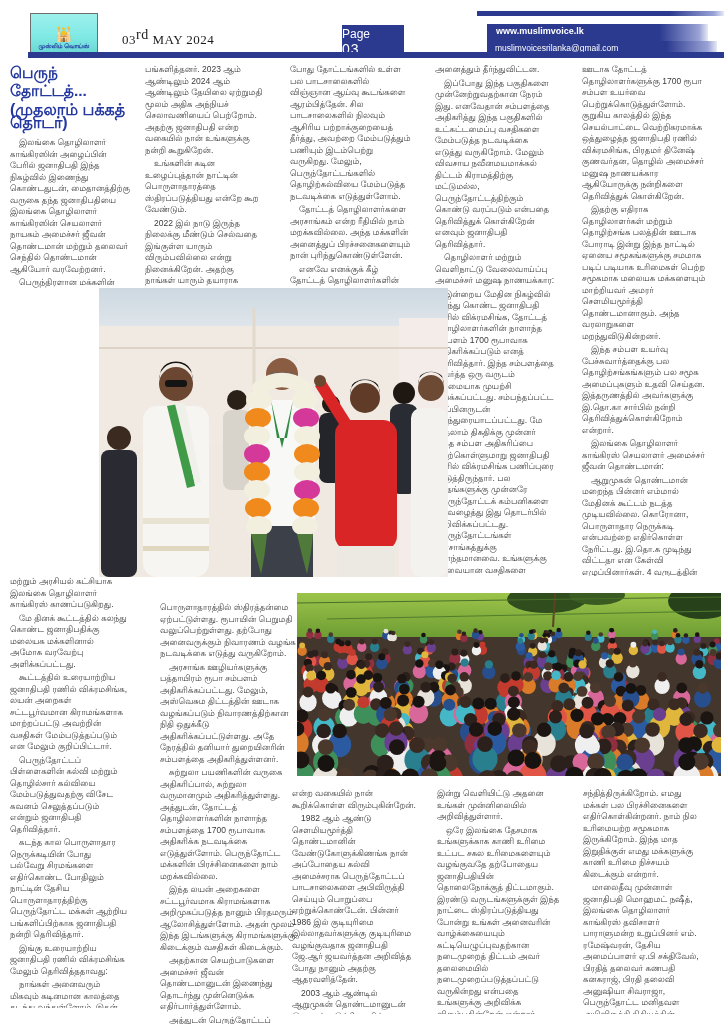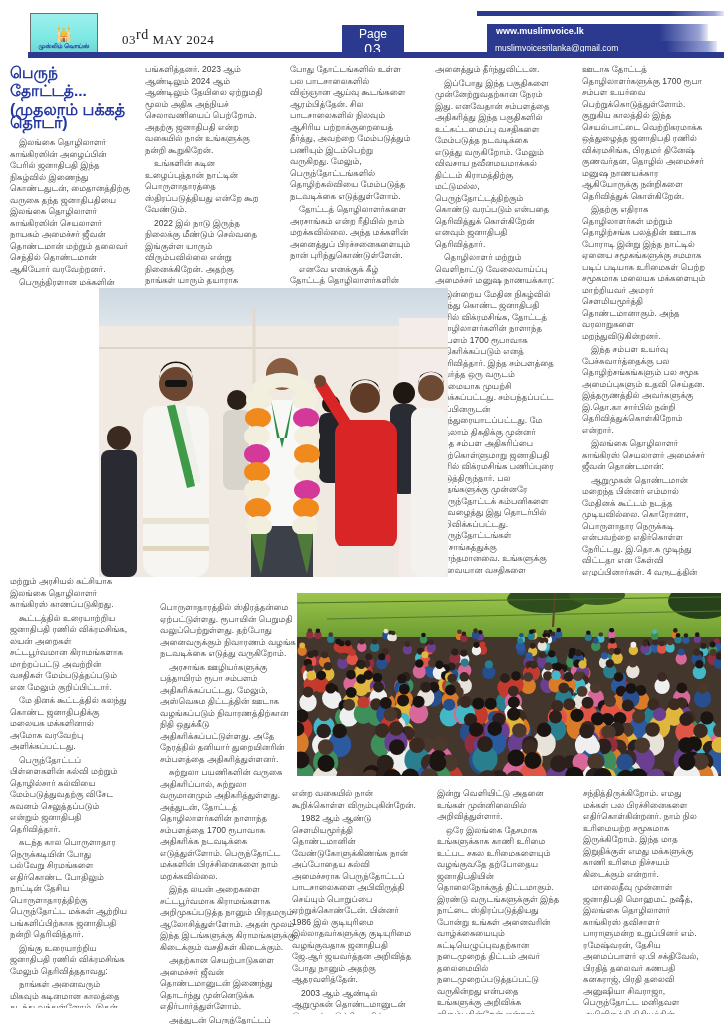--- a/index.html
+++ b/index.html
@@ -15,21 +15,21 @@
   .logo{position:absolute;left:30px;top:13px;width:68px;height:40px;
     background:linear-gradient(180deg,#9df0ec 0%,var(--cyan) 60%,#6cd8d4 100%);
     border:1px solid #6e6e6e;box-sizing:border-box;display:flex;flex-direction:column;
     align-items:center;justify-content:flex-end;overflow:hidden;}
   .logo .art{font-size:14px;line-height:16px;}
   .logo .cap{font-size:6px;font-weight:bold;color:#1b2f9e;line-height:8px;padding-bottom:2px;white-space:nowrap;}
   .date{position:absolute;left:122px;top:27px;font-family:"Liberation Serif","DejaVu Serif",serif;
     font-size:13px;color:#1c1c1c;letter-spacing:.5px;}
   .date sup{font-size:14px;}
   .pagebox{position:absolute;left:342px;top:25px;width:62px;height:33px;background:var(--navy);
-    color:#fff;text-align:center;line-height:1;}
+    color:#fff;text-align:left;line-height:1;}
   .pagebox .pl{font-size:12px;padding-top:3px;}
   .pagebox .pn{font-size:14px;padding-top:2px;letter-spacing:1px;}
   .rule{position:absolute;left:28px;top:52px;width:696px;height:6px;background:var(--navy);}
   .bar{position:absolute;background:linear-gradient(90deg,var(--navy) 0%,var(--navy) 78%,#9aa3d6 96%,#e8eaf6 100%);
     color:#fff;font-size:9px;font-weight:bold;line-height:15px;padding-left:9px;box-sizing:border-box;}
   .bar.thin{left:477px;top:11px;width:247px;height:5px;padding:0;}
   .bar.www{left:487px;top:24px;width:221px;height:28px;}
   .bar.mail{left:487px;top:41px;width:230px;height:15px;font-weight:normal;font-size:8.5px;padding-left:8px;}
   
   .col{position:absolute;overflow:hidden;font-size:8.5px;line-height:11.5px;text-align:left;}
@@ -192,22 +192,22 @@
         <rect x="312" y="120" width="37" height="169" rx="10" fill="#f3f2ee"></rect>
         <circle cx="332" cy="100" r="13" fill="#6d4a33"></circle>
         <path d="M319 96 a13 12 0 0 1 26 0 l-2 -8 a13 9 0 0 0 -22 0 z" fill="#14100c"></path>
       </g>
     </svg>
   </div>
 
   <div class="col" style="left:10px;top:576px;width:118px;height:432px;">
     <div>
         <p class="ni">மற்றும் அரசியல் கட்சியாக இலங்கை தொழிலாளர் காங்கிரஸ் காணப்படுகிறது.</p>
+        <p>மே தினக் கூட்டத்தில் கலந்து கொண்ட ஜனாதிபதிக்கு மலையக மக்களினால் அமோக வரவேற்பு அளிக்கப்பட்டது.</p>
         <p>கூட்டத்தில் உரையாற்றிய ஜனாதிபதி ரணில் விக்ரமசிங்க, லயன் அறைகள் சட்டபூர்வமான கிராமங்களாக மாற்றப்பட்டு அவற்றின் வசதிகள் மேம்படுத்தப்படும் என மேலும் குறிப்பிட்டார்.</p>
-        <p>மே தினக் கூட்டத்தில் கலந்து கொண்ட ஜனாதிபதிக்கு மலையக மக்களினால் அமோக வரவேற்பு அளிக்கப்பட்டது.</p>
         <p>பெருந்தோட்டப் பிள்ளைகளின் கல்வி மற்றும் தொழில்சார் கல்வியை மேம்படுத்துவதற்கு விசேட கவனம் செலுத்தப்படும் என்றும் ஜனாதிபதி தெரிவித்தார்.</p>
         <p>கடந்த கால பொருளாதார நெருக்கடியின் போது பல்வேறு சிரமங்களை எதிர்கொண்ட போதிலும் நாட்டின் தேசிய பொருளாதாரத்திற்கு பெருந்தோட்ட மக்கள் ஆற்றிய பங்களிப்பிற்காக ஜனாதிபதி நன்றி தெரிவித்தார்.</p>
         <p>இங்கு உரையாற்றிய ஜனாதிபதி ரணில் விக்ரமசிங்க மேலும் தெரிவித்ததாவது:</p>
         <p>நாங்கள் அனைவரும் மிகவும் கடினமான காலத்தை கடந்து வந்துள்ளோம். இதன் போது பெருந்தோட்ட மக்களே கூடுதலாகப் பாதிக்கப்பட்டனர் என்பதை நாம் அறிவோம்.</p>
       </div>
   </div>
 
   <div class="col" style="left:152px;top:602px;width:136px;height:432px;margin-left:8px;">
     <div>
         <p class="ni">பொருளாதாரத்தில் ஸ்திரத்தன்மை ஏற்பட்டுள்ளது. ரூபாயின் பெறுமதி வலுப்பெற்றுள்ளது. தற்போது அனைவருக்கும் நிவாரணம் வழங்க நடவடிக்கை எடுத்து வருகிறோம்.</p>

